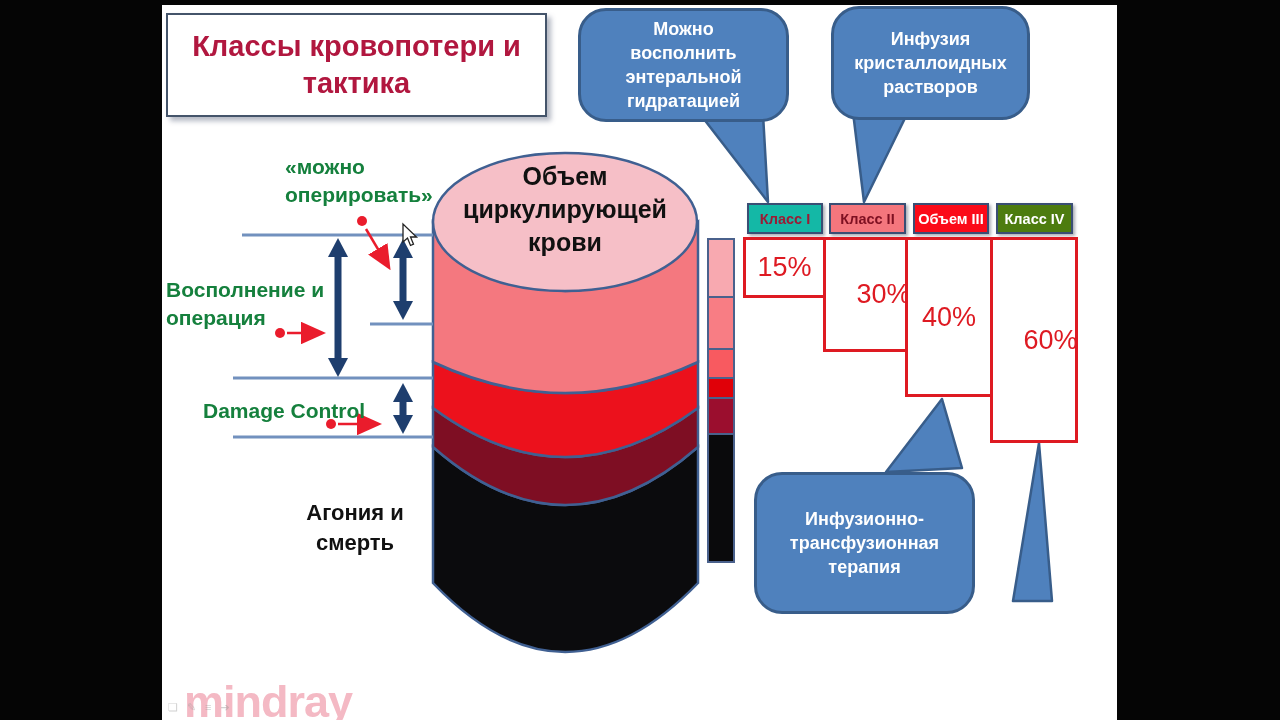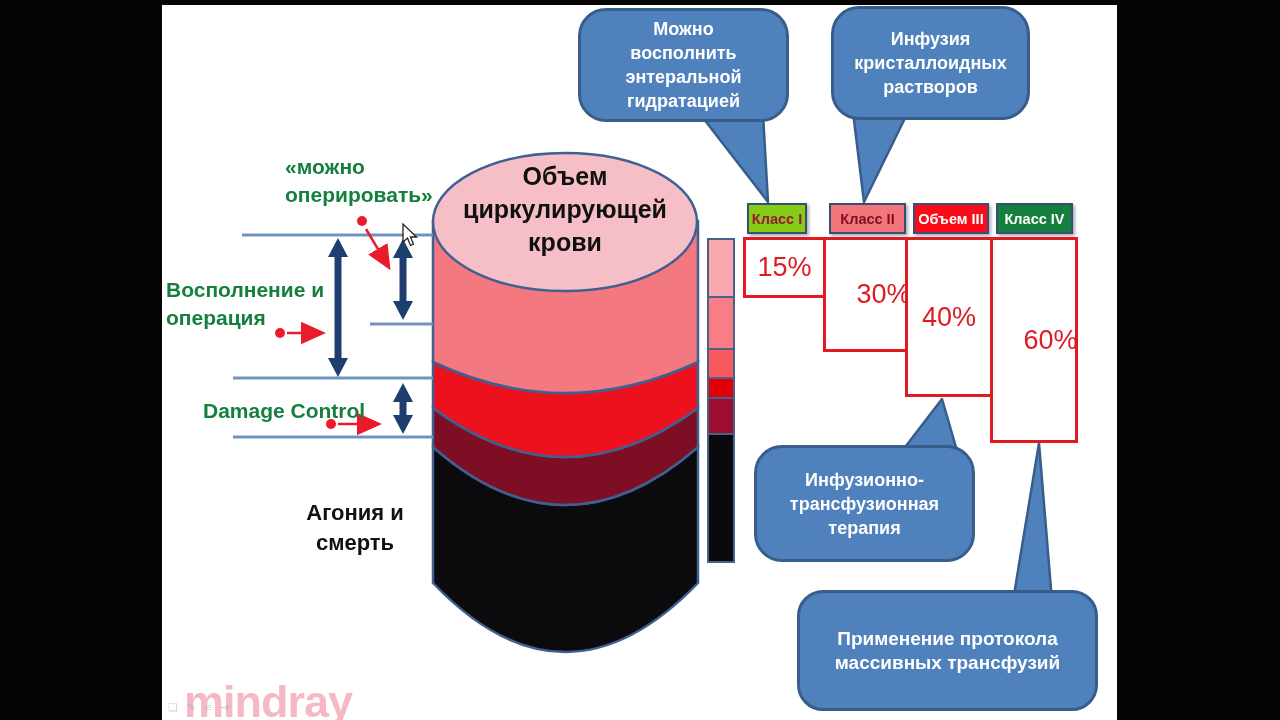--- a/index.html
+++ b/index.html
@@ -21,32 +21,32 @@
     font-weight:bold;color:#B1173F;}
   
   .bubble{background:#4F81BD;border:3px solid #385D8A;border-radius:28px;
     display:flex;align-items:center;justify-content:center;box-sizing:border-box;}
   .bubble span{display:block;text-align:center;color:#fff;font-weight:bold;
     font-size:18px;line-height:24px;}
   .bubble-1{left:578px;top:8px;width:211px;height:114px;}
   .bubble-1 span{width:130px;}
   .bubble-2{left:831px;top:6px;width:199px;height:114px;}
   .bubble-2 span{width:160px;}
-  .bubble-3{left:754px;top:445px;width:221px;height:117px;}
+  .bubble-3{left:754px;top:472px;width:221px;height:142px;}
   .bubble-3 span{width:175px;}
   .bubble-4{left:797px;top:590px;width:301px;height:121px;border-radius:26px;}
   .bubble-4 span{width:260px;font-size:19px;}
   
   .cls-header{top:203px;height:31px;border:2px solid #3A4E74;box-sizing:border-box;
     display:flex;align-items:center;justify-content:center;font-weight:bold;font-size:14.5px;
     box-shadow:2px 2px 3px rgba(40,50,70,.4);}
-  .ch1{left:747px;width:60px;background:#84cc16;color:#9B1B35;}
+  .ch1{left:747px;width:76px;background:#14b8a6;color:#9B1B35;}
   .ch2{left:829px;width:77px;background:#F4767D;color:#7E1022;}
   .ch3{left:913px;width:76px;background:#FB0A18;color:#fff;}
-  .ch4{left:996px;width:77px;background:#15803d;color:#fff;}
+  .ch4{left:996px;width:77px;background:#4d7c0f;color:#fff;}
   
   .pct{top:237px;background:#fff;border:3px solid #DE1A22;box-sizing:border-box;
     display:flex;align-items:center;justify-content:center;
     font-size:27px;color:#DE1A22;}
   .p1{left:743px;width:83px;height:61px;}
   .p2{left:823px;width:85px;height:115px;padding-left:36px;}
   .p3{left:905px;width:88px;height:160px;}
   .p4{left:990px;width:88px;height:206px;padding-left:33px;}
   
   .segbar{left:707px;top:238px;width:28px;}
@@ -125,32 +125,32 @@
     <g fill="#4F81BD" stroke="#385D8A" stroke-width="2.5" stroke-linejoin="round">
       <polygon points="700,114 763,114 768,202"></polygon>
       <polygon points="853,112 908,112 864,202"></polygon>
       <polygon points="886,472 962,468 942,399"></polygon>
       <polygon points="1013,601 1052,601 1039,443"></polygon>
     </g>
 
     <polygon points="403,224 403,242 407.5,238 410.5,245.5 413.5,244.2 410.5,237 416.5,237" fill="#fff" stroke="#222" stroke-width="1.3"></polygon>
   </svg>
 
+  <div class="abs title-box">
+    <span>Классы кровопотери и тактика</span>
+  </div>
 
   <div class="abs bubble bubble-1">
     <span>Можно восполнить энтеральной гидратацией</span>
   </div>
   <div class="abs bubble bubble-2">
     <span>Инфузия кристаллоидных растворов</span>
   </div>
   <div class="abs bubble bubble-3">
     <span>Инфузионно-трансфузионная терапия</span>
-  </div>
-  <div class="abs bubble bubble-4">
-    <span>Применение протокола массивных трансфузий</span>
   </div>
 
   <div class="abs cls-header ch1">Класс I</div>
   <div class="abs cls-header ch2">Класс II</div>
   <div class="abs cls-header ch3">Объем III</div>
   <div class="abs cls-header ch4">Класс IV</div>
 
   <div class="abs pct p1">15%</div>
   <div class="abs pct p2">30%</div>
   <div class="abs pct p3">40%</div>

